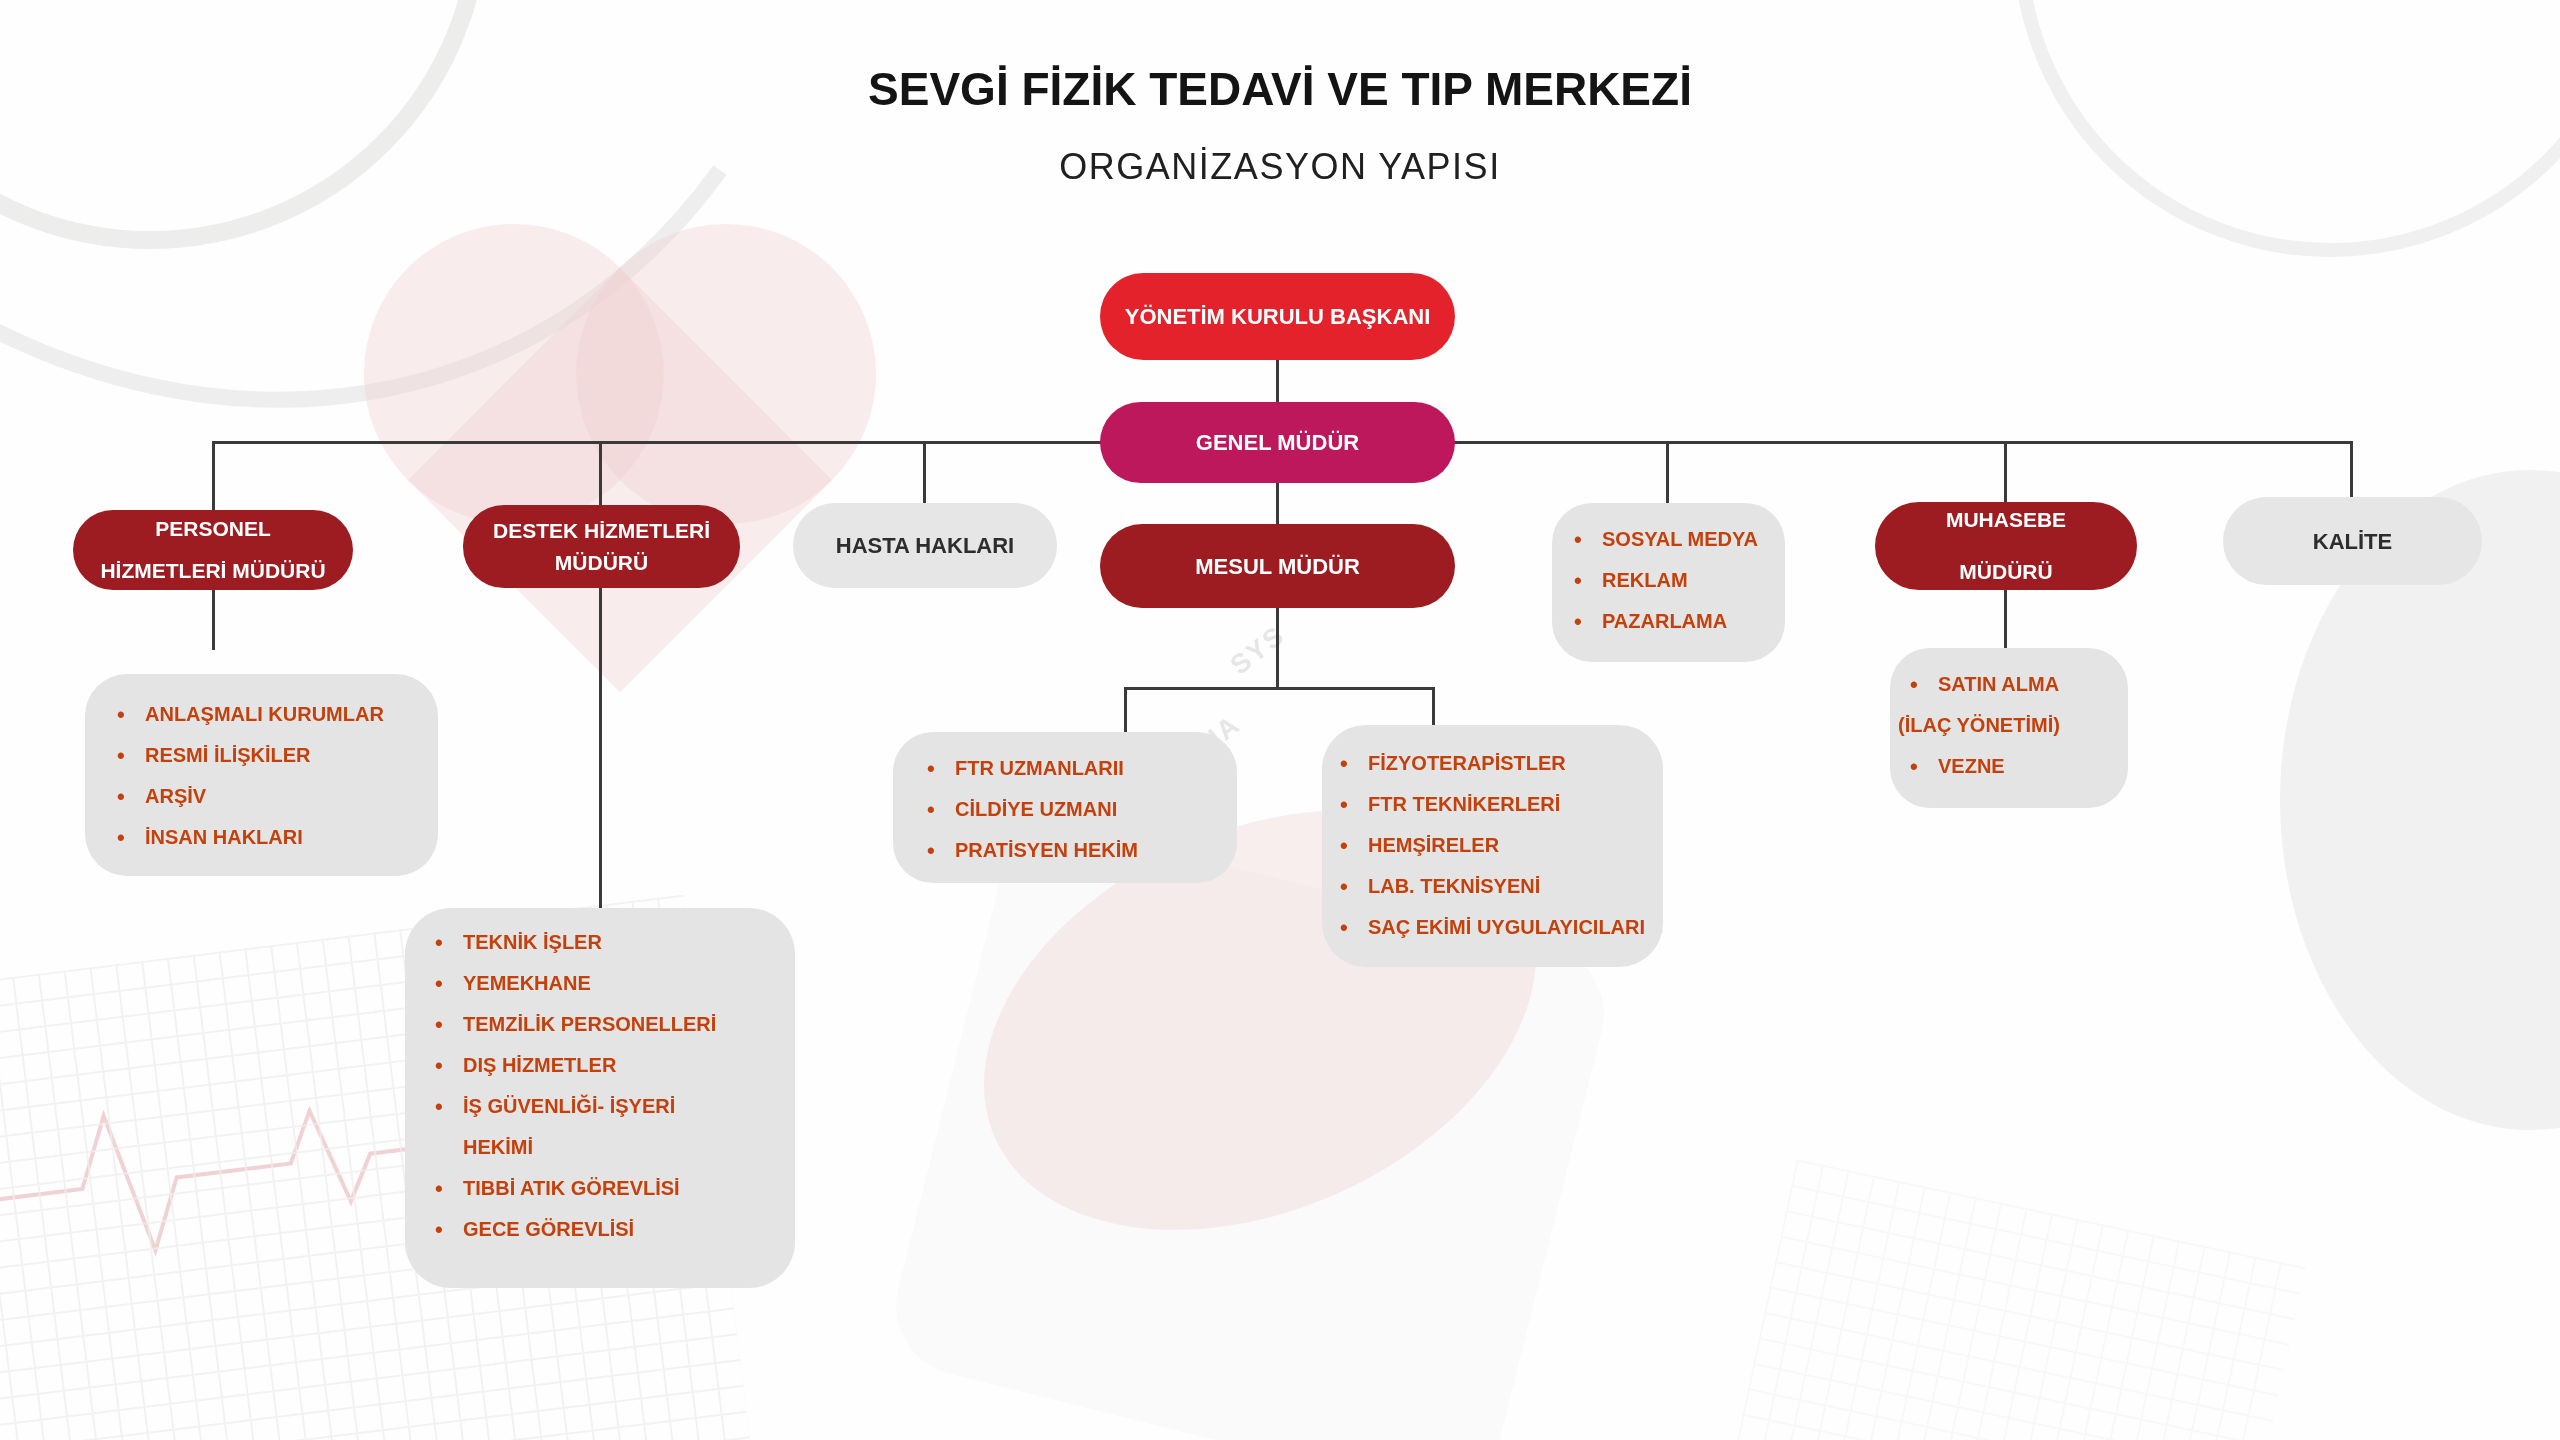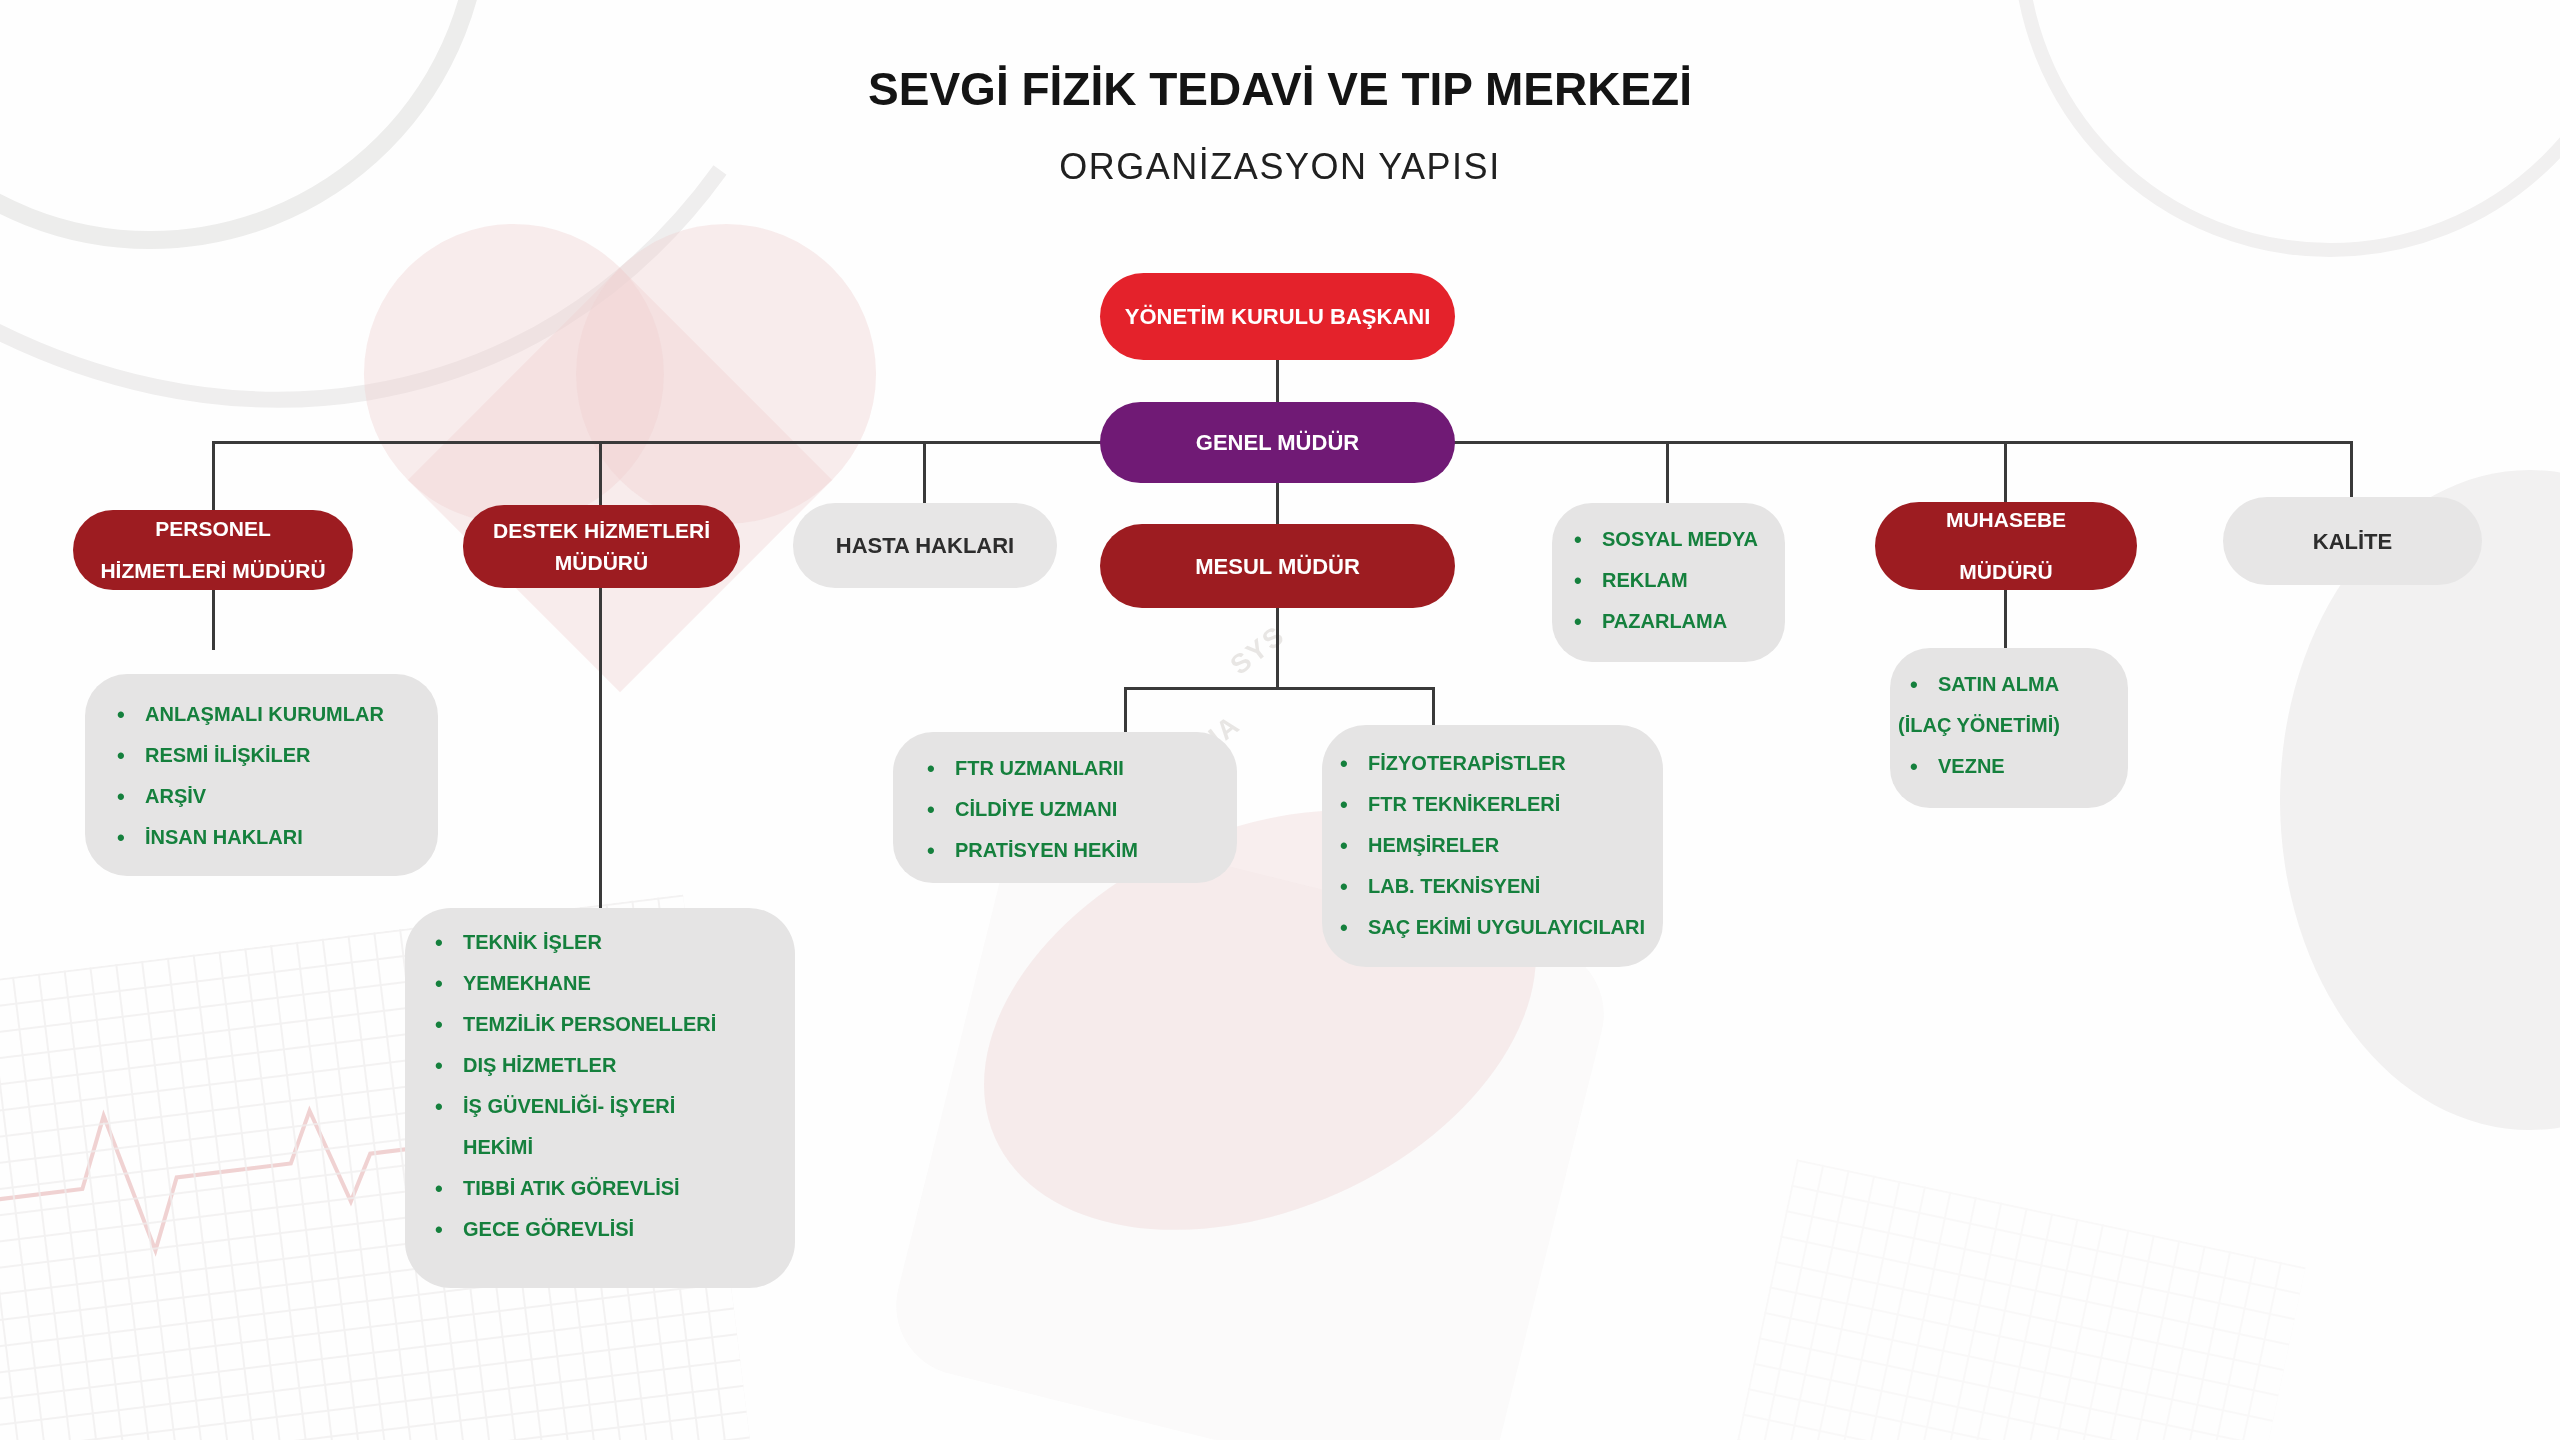--- a/index.html
+++ b/index.html
@@ -27,27 +27,27 @@
 
   
   .v,.h{position:absolute;background:#3a3a3a;z-index:1;}
   .v{width:3px;} .h{height:3px;}
 
   
   .pill{position:absolute;z-index:2;display:flex;flex-direction:column;align-items:center;
         justify-content:center;text-align:center;font-weight:bold;color:#ffffff;
         font-size:22px;line-height:31px;}
   .red1{background:#e4222b;}
-  .red2{background:#701a75;align-items:center;}
+  .red2{background:#be185d;align-items:center;}
   .red3{background:#9d1c21;}
   .pill.gray{background:#e7e6e6;color:#2d2d2d;}
   .pill.two{font-size:21px;line-height:32px;}
 
   
-  .card{position:absolute;z-index:2;background:#e5e4e4;color:#15803d;}
+  .card{position:absolute;z-index:2;background:#e5e4e4;color:#c2410c;}
   .card ul{list-style:none;margin:0;padding:0;}
   .card li{position:relative;padding-left:46px;font-size:20px;font-weight:bold;
            line-height:41px;white-space:nowrap;}
   .card li::before{content:"\2022";position:absolute;left:18px;top:0;font-size:22px;}
   .card li.wrap{white-space:normal;max-width:270px;}
   .card li.nb{padding-left:6px;}
   .card li.nb::before{content:none;}
 </style>
 </head>
 <body>

